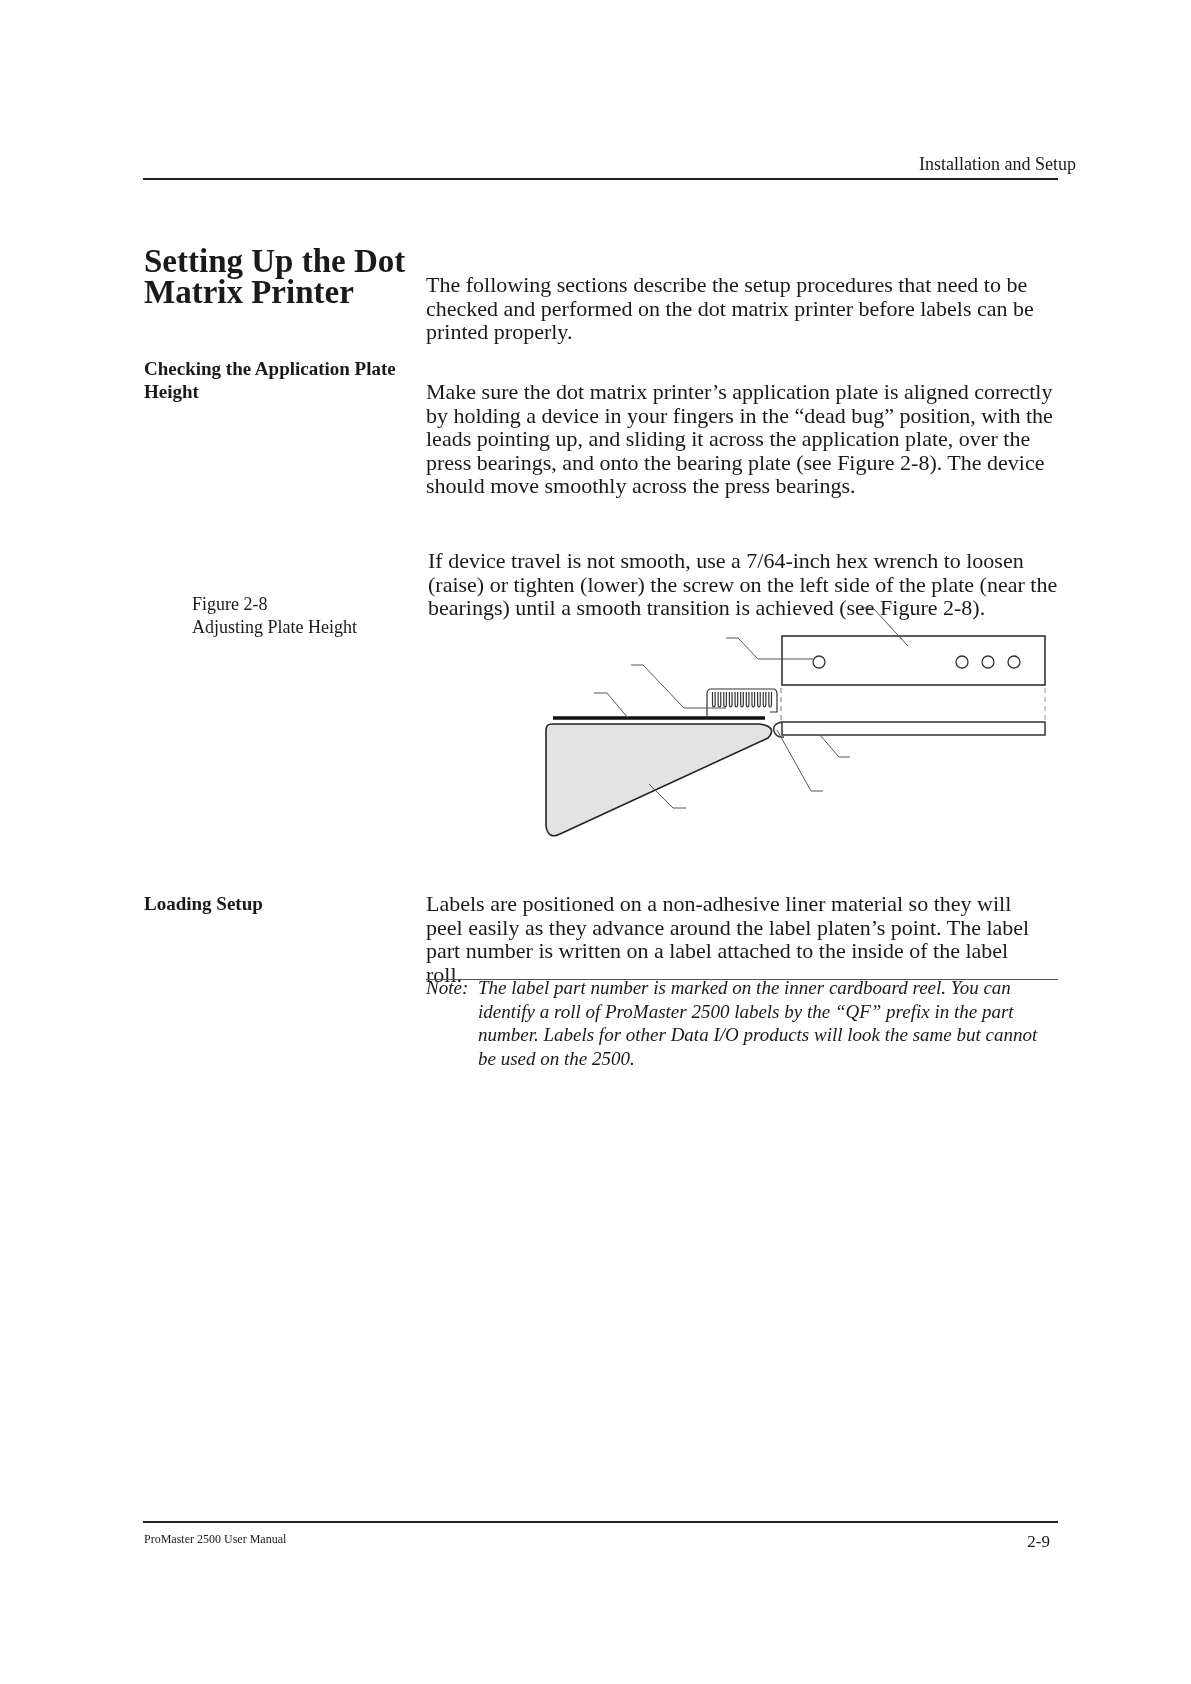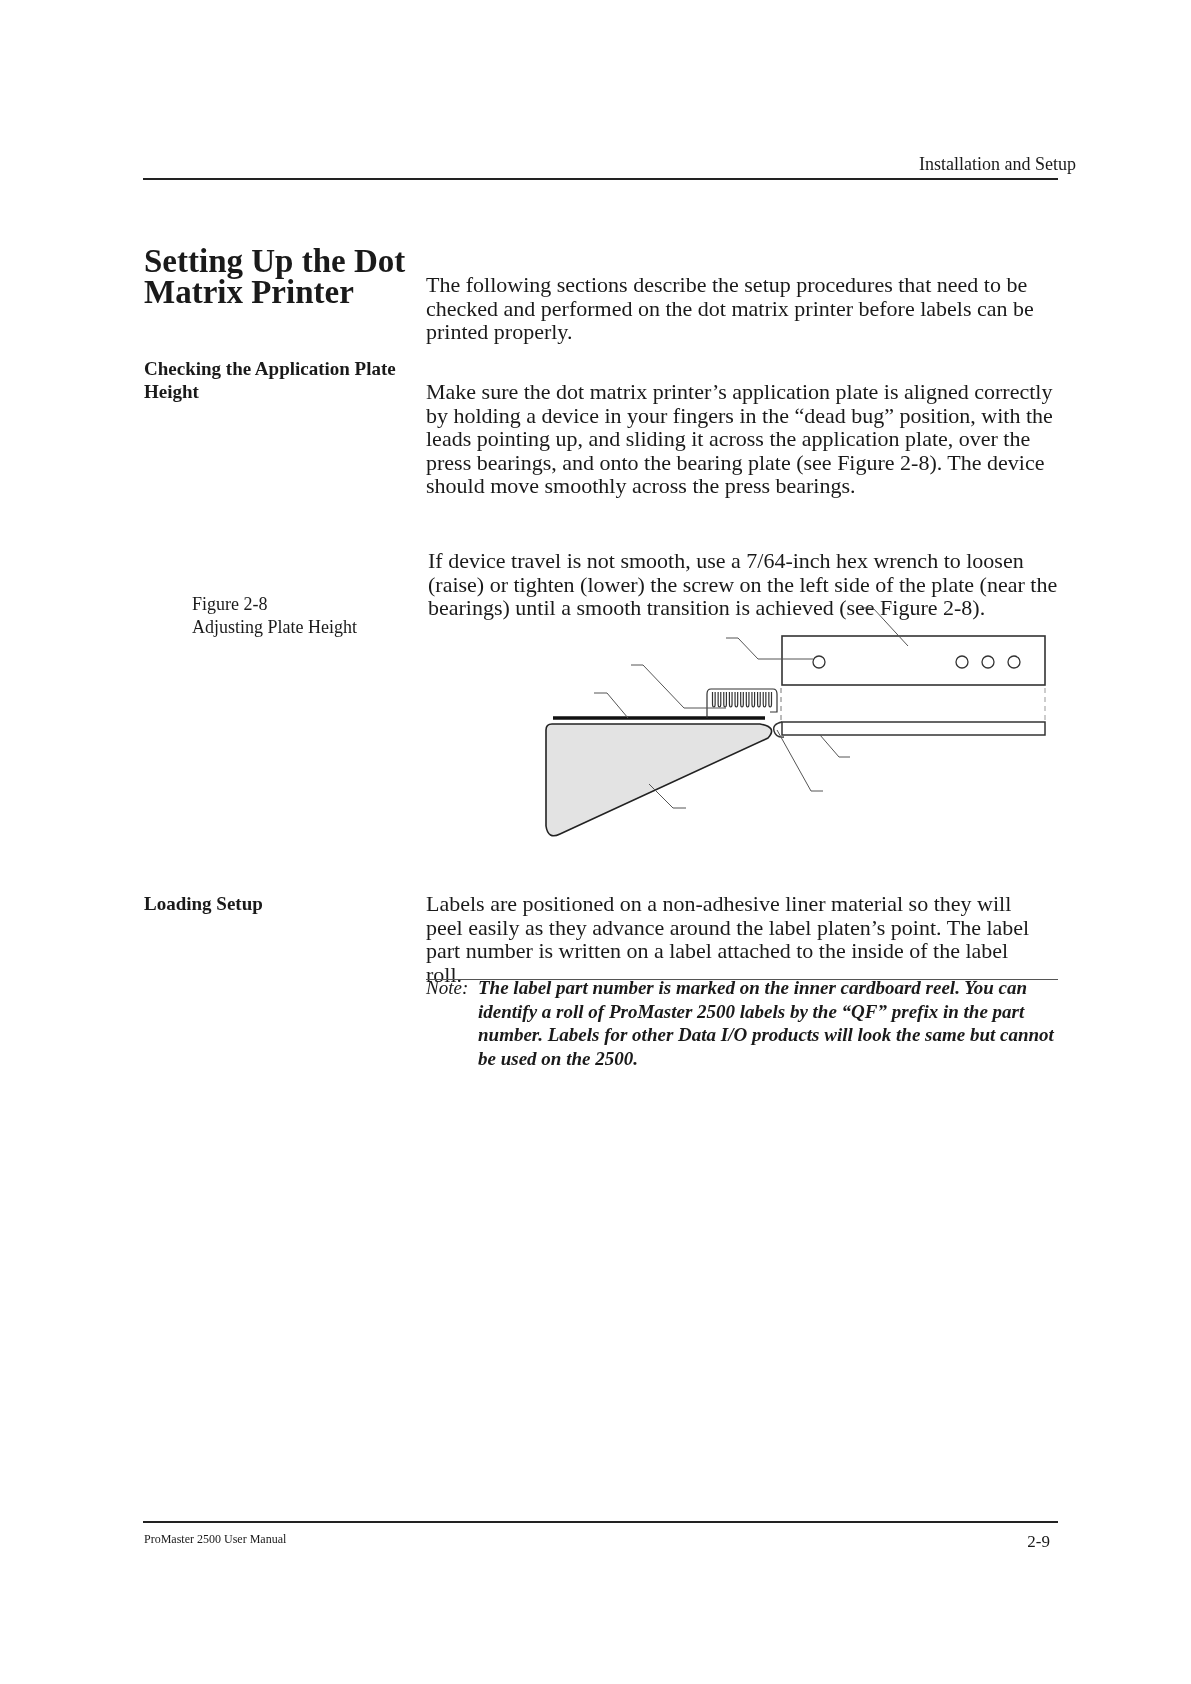--- a/index.html
+++ b/index.html
@@ -7,21 +7,21 @@
   .serif { font-family: "Liberation Serif", "DejaVu Serif", serif; }
   .abs { position: absolute; }
   .running-head { right: 115px; top: 154px; font-size: 18px; }
   .rule { height: 1.5px; background: #222; }
   .h1 { left: 144px; top: 234px; font-size: 33px; font-weight: bold; line-height: 31px; width: 280px; margin-top: 12px; }
   .h2 { font-size: 19px; font-weight: bold; line-height: 23px; width: 260px; left: 144px; }
   .body { left: 426px; width: 632px; font-size: 22px; line-height: 23.5px; }
   .caption { left: 144px; top: 593px; font-size: 18px; line-height: 23px; margin-left: 48px; }
   .note { left: 426px; top: 976px; width: 632px; font-size: 19px; font-style: italic; line-height: 23.5px; display: flex; }
   .note-label { width: 52px; flex: 0 0 52px; }
-  .note-text { flex: 1; font-weight: bold; }
+  .note-text { flex: 1; }
   .footer-left { left: 144px; top: 1532px; font-size: 12px; }
   .footer-right { right: 141px; top: 1532px; font-size: 17px; }
   svg.figure { position: absolute; left: 0; top: 0; }
 </style>
 </head>
 <body>
 
 <div class="abs serif running-head">Installation and Setup</div>
 <div class="abs rule" style="left:143px; top:178px; width:915px;"></div>
 

